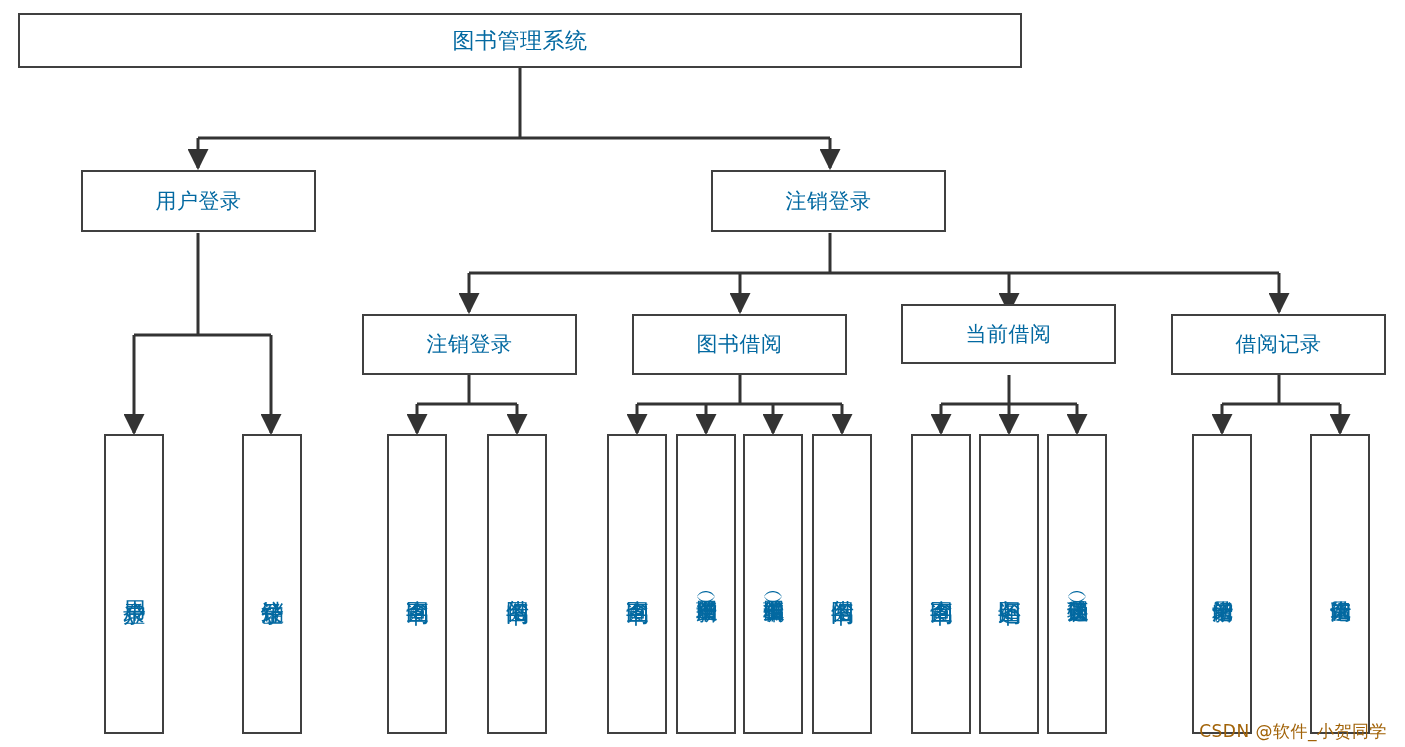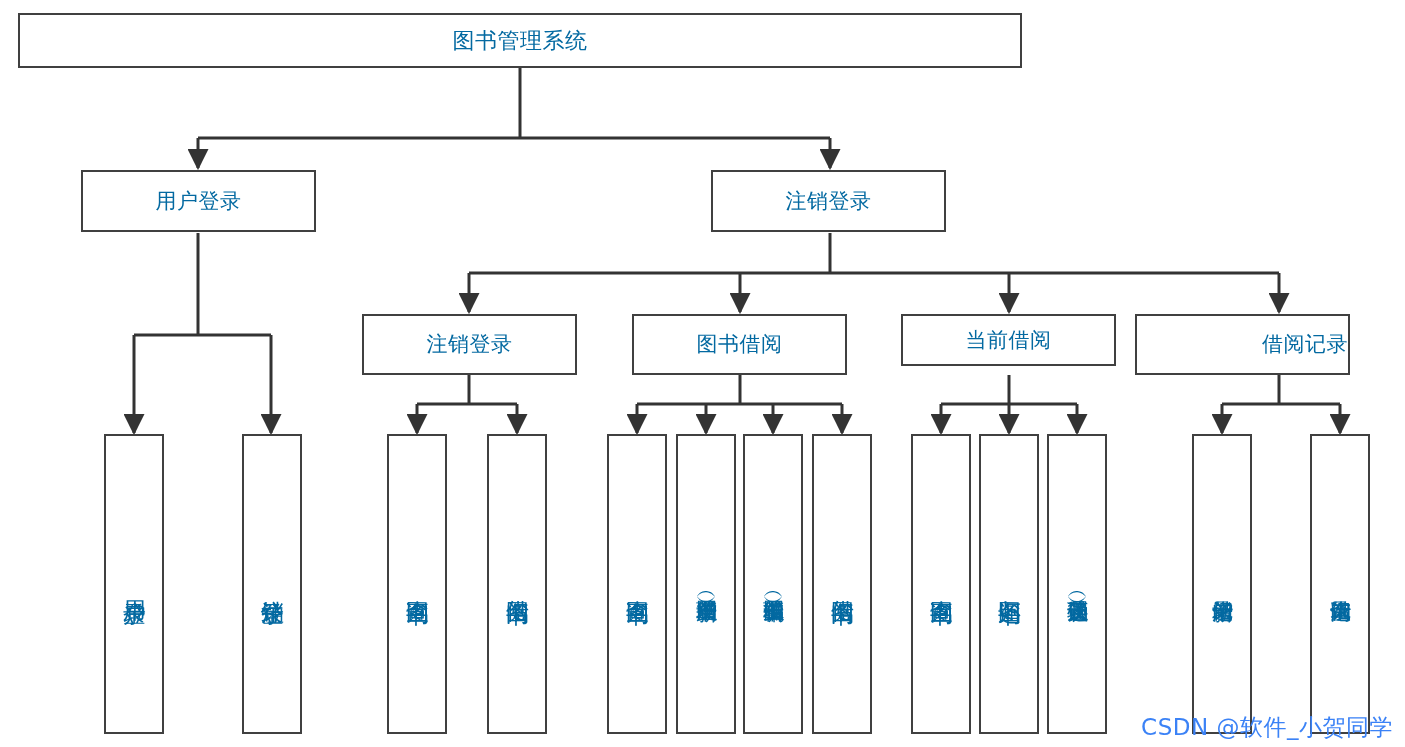--- a/index.html
+++ b/index.html
@@ -60,24 +60,24 @@
     letter-spacing: 1px;
     white-space: nowrap;
     max-height: 100%;
   }
   .node.vert.tight .label {
     font-size: 21px;
     letter-spacing: 0px;
   }
   .watermark {
     position: absolute;
-    right: 12px;
+    right: 18px;
     bottom: 4px;
-    font-size: 23px;
-    color: #3b82f6;
+    font-size: 17px;
+    color: #a16207;
     white-space: nowrap;
     letter-spacing: 0.5px;
   }
 </style>
 </head>
 <body>
 
 <div id="canvas">
 
   <svg class="edges" viewBox="0 0 1405 747" xmlns="http://www.w3.org/2000/svg">
@@ -146,25 +146,25 @@
   </div>
 
   <div class="node horiz" style="left:362px; top:314px; width:215px; height:61px;">
     <span class="label">注销登录</span>
   </div>
 
   <div class="node horiz" style="left:632px; top:314px; width:215px; height:61px;">
     <span class="label">图书借阅</span>
   </div>
 
-  <div class="node horiz" style="left:901px; top:314px; width:215px; height:52px;">
+  <div class="node horiz" style="left:901px; top:304px; width:215px; height:60px;">
     <span class="label">当前借阅</span>
   </div>
 
-  <div class="node horiz" style="left:1135px; top:314px; width:215px; height:61px;justify-content:flex-end;">
+  <div class="node horiz" style="left:1171px; top:314px; width:215px; height:61px;">
     <span class="label">借阅记录</span>
   </div>
 
   <div class="node vert" style="left:104px; top:434px; width:60px; height:300px;">
     <span class="label">用户登录</span>
   </div>
 
   <div class="node vert" style="left:242px; top:434px; width:60px; height:300px;">
     <span class="label">注销登录</span>
   </div>

